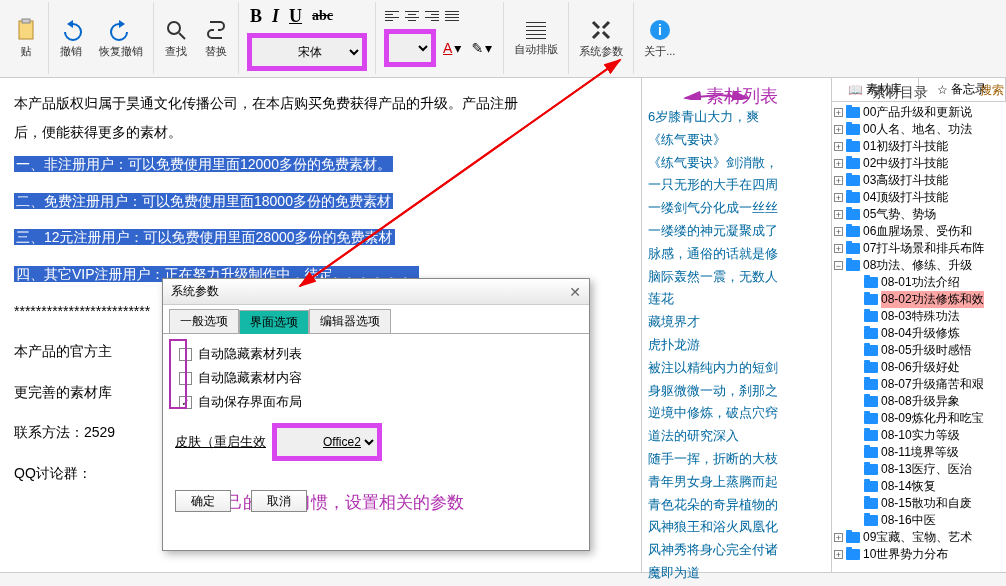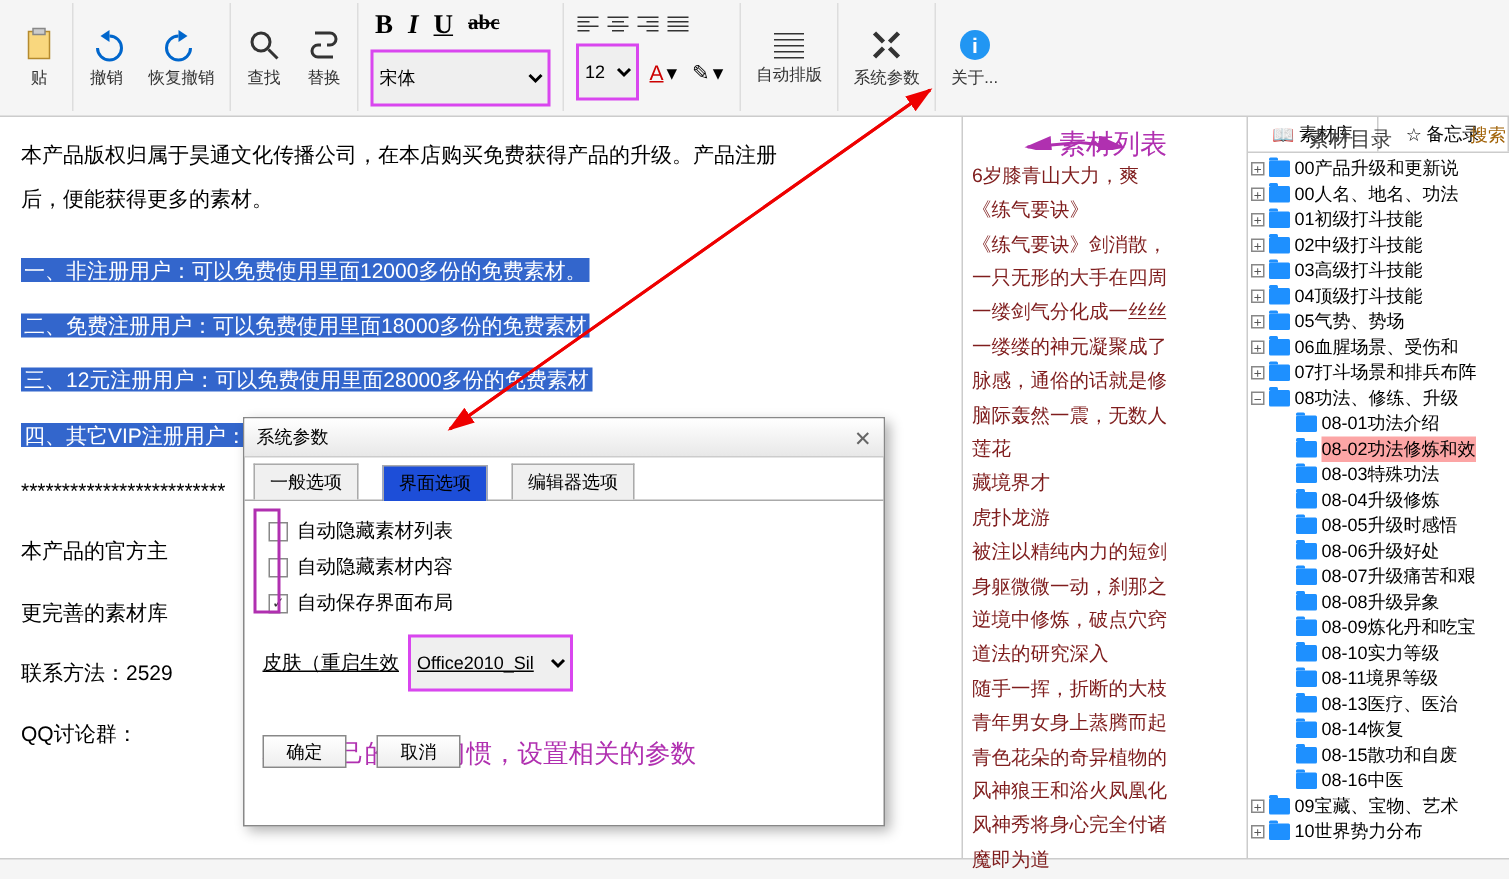--- a/index.html
+++ b/index.html
@@ -8,51 +8,51 @@
 .toolbar { height: 78px; border-bottom: 1px solid #ccc; background: #f5f5f5; display: flex; align-items: flex-start; padding: 2px 4px; }
 .tb-group { display: flex; flex-direction: column; align-items: center; justify-content: center; height: 72px; padding: 0 4px; border-right: 1px solid #ddd; }
 .tb-btn-col { display: flex; flex-direction: column; align-items: center; font-size: 11px; color: #333; cursor: pointer; padding: 2px 6px; }
 .tb-btn-col svg, .tb-btn-col .ico { width: 24px; height: 24px; margin-bottom: 2px; }
 .tb-row { display: flex; gap: 4px; align-items: center; }
 .fmt-btn { font-family: "Times New Roman", serif; font-size: 18px; font-weight: bold; padding: 0 3px; cursor: pointer; }
 .fmt-btn.u { text-decoration: underline; }
 .fmt-btn.s { text-decoration: line-through; font-size: 14px;}
 .align-ico { width: 16px; height: 14px; display: flex; flex-direction: column; justify-content: space-around; padding: 1px; cursor: pointer; }
 .align-ico span { height: 1.5px; background: #333; }
-select.tb-sel { font-size: 12px; height: 38px; border: 2px solid #d946ef; }
+select.tb-sel { font-size: 12px; height: 38px; border: 5px solid #d946ef; padding-left: 42px; }
 .color-swatch { display: inline-flex; align-items: center; gap: 2px; font-size: 14px; padding: 0 3px; cursor: pointer; }
 
 .main { display: flex; height: calc(100% - 78px - 14px); }
 .editor-col { width: 642px; border-right: 1px solid #ccc; padding: 10px 14px; color: #000; font-size: 14px; line-height: 1.9; position: relative; overflow: hidden; }
 .editor-col p { margin: 2px 0; }
 .hl { background: #3366cc; color: #fff; padding: 0 2px; }
 .annot-top { color: #b030b0; font-size: 18px; position: absolute; top: 0; }
 
 .mid-col { width: 190px; border-right: 1px solid #ccc; }
 .mid-list { overflow: hidden; }
-.mid-list div { padding: 1px 6px; color: #7f1d1d; font-size: 13px; white-space: nowrap; line-height: 1.6; }
+.mid-list div { padding: 1px 6px; color: #0369a1; font-size: 13px; white-space: nowrap; line-height: 1.6; }
 
 .right-col { flex: 1; display: flex; flex-direction: column; }
 .right-tabs { display: flex; border-bottom: 1px solid #ccc; height: 24px; }
 .right-tab { flex: 1; display: flex; align-items: center; justify-content: center; gap: 3px; font-size: 12px; border-right: 1px solid #ccc; cursor: pointer; }
 .tree { flex: 1; overflow: hidden; font-size: 12px; padding: 2px; }
 .tree-row { display: flex; align-items: center; gap: 3px; height: 17px; white-space: nowrap; cursor: pointer; }
 .exp { width: 9px; height: 9px; border: 1px solid #888; display: flex; align-items: center; justify-content: center; font-size: 9px; line-height: 0; color: #555; flex-shrink: 0; }
 .folder { width: 14px; height: 11px; background: #1e90ff; border-radius: 1px; flex-shrink: 0; position: relative; }
 .folder::before { content:''; position:absolute; top:-2px; left:0; width:6px; height:2px; background:#1e90ff; border-radius:1px 1px 0 0;}
 .tree .lvl1 { padding-left: 18px; }
 .tree-row.sel span.lbl { background: #fca5a5; }
 
 
 .dialog { position: absolute; left: 162px; top: 278px; width: 428px; height: 273px; background: #fff; border: 1px solid #888; box-shadow: 3px 3px 8px rgba(0,0,0,0.3); z-index: 50; }
 .dlg-title { height: 26px; background: linear-gradient(#fff,#e8e8e8); border-bottom: 1px solid #ccc; padding: 4px 8px; font-size: 12px; display: flex; align-items: center; justify-content: space-between; }
 .dlg-close { cursor: pointer; font-size: 14px; color: #666; }
-.dlg-tabs { display: flex; border-bottom: 1px solid #aaa; padding: 4px 6px 0 6px; gap: 16px; }
+.dlg-tabs { display: flex; border-bottom: 1px solid #aaa; padding: 4px 6px 0 6px; gap: 0; }
 .dlg-tab { padding: 3px 10px; border: 1px solid #aaa; border-bottom: none; background: #f0f0f0; font-size: 12px; cursor: pointer; }
-.dlg-tab.active { background: #1d4ed8; position: relative; top: 1px; }
+.dlg-tab.active { background: #14b8a6; position: relative; top: 1px; }
 .dlg-body { padding: 8px 12px; font-size: 13px; position: relative; }
 .chk-row { display: flex; align-items: center; gap: 6px; padding: 3px 4px; }
 .chk { width: 13px; height: 13px; border: 1px solid #888; display: flex; align-items: center; justify-content: center; font-size: 10px; color: #333; }
 .purple-box { position: absolute; left: 6px; top: 5px; width: 18px; height: 70px; border: 2px solid #b030b0; pointer-events: none; }
 .skin-row { margin-top: 9px; display: flex; align-items: center; gap: 6px; text-decoration: underline; }
 .dlg-annot { color: #b030b0; font-size: 17px; margin-top: 30px; }
 .dlg-btns { position: absolute; bottom: 10px; left: 12px; display: flex; gap: 20px; }
 .dlg-btn { width: 56px; height: 22px; border: 1px solid #888; background: linear-gradient(#fff,#eee); font-size: 12px; cursor: pointer; }
 
 .statusbar { height: 14px; border-top: 1px solid #ccc; font-size: 11px; padding: 0 6px; color: #555; background: #f5f5f5; }
@@ -189,21 +189,21 @@
 
 <span class="annot-top" style="left:706px;top:84px;position:absolute;color:#b030b0;font-size:18px;z-index:5">素材列表</span>
 <span class="annot-top" style="left:872px;top:84px;position:absolute;color:#404040;font-size:14px;z-index:5">素材目录</span>
 <span class="search-float">搜索</span>
 
 <div class="main">
 
   <div class="editor-col">
     <p><span>本产品版权归属于昊通文化传播公司，在本店购买免费获得产品的升级。产品注册</span></p>
     <p><span>后，便能获得更多的素材。</span></p>
-    <p style="margin-top:22px"><span class="hl">一、非注册用户：可以免费使用里面12000多份的免费素材。</span></p>
+    <p style="margin-top:6px"><span class="hl">一、非注册用户：可以免费使用里面12000多份的免费素材。</span></p>
     <p style="margin-top:10px"><span class="hl">二、免费注册用户：可以免费使用里面18000多份的免费素材</span></p>
     <p style="margin-top:10px"><span class="hl">三、12元注册用户：可以免费使用里面28000多份的免费素材</span></p>
     <p style="margin-top:10px"><span class="hl">四、其它VIP注册用户：正在努力升级制作中，待定。。。。。。</span></p>
     <p style="margin-top:10px"><span>*************************</span></p>
     <p style="margin-top:14px"><span>本产品的官方主</span></p>
     <p style="margin-top:14px"><span>更完善的素材库</span></p>
     <p style="margin-top:14px"><span>联系方法：2529</span></p>
     <p style="margin-top:14px"><span>QQ讨论群：</span></p>
   </div>
 

